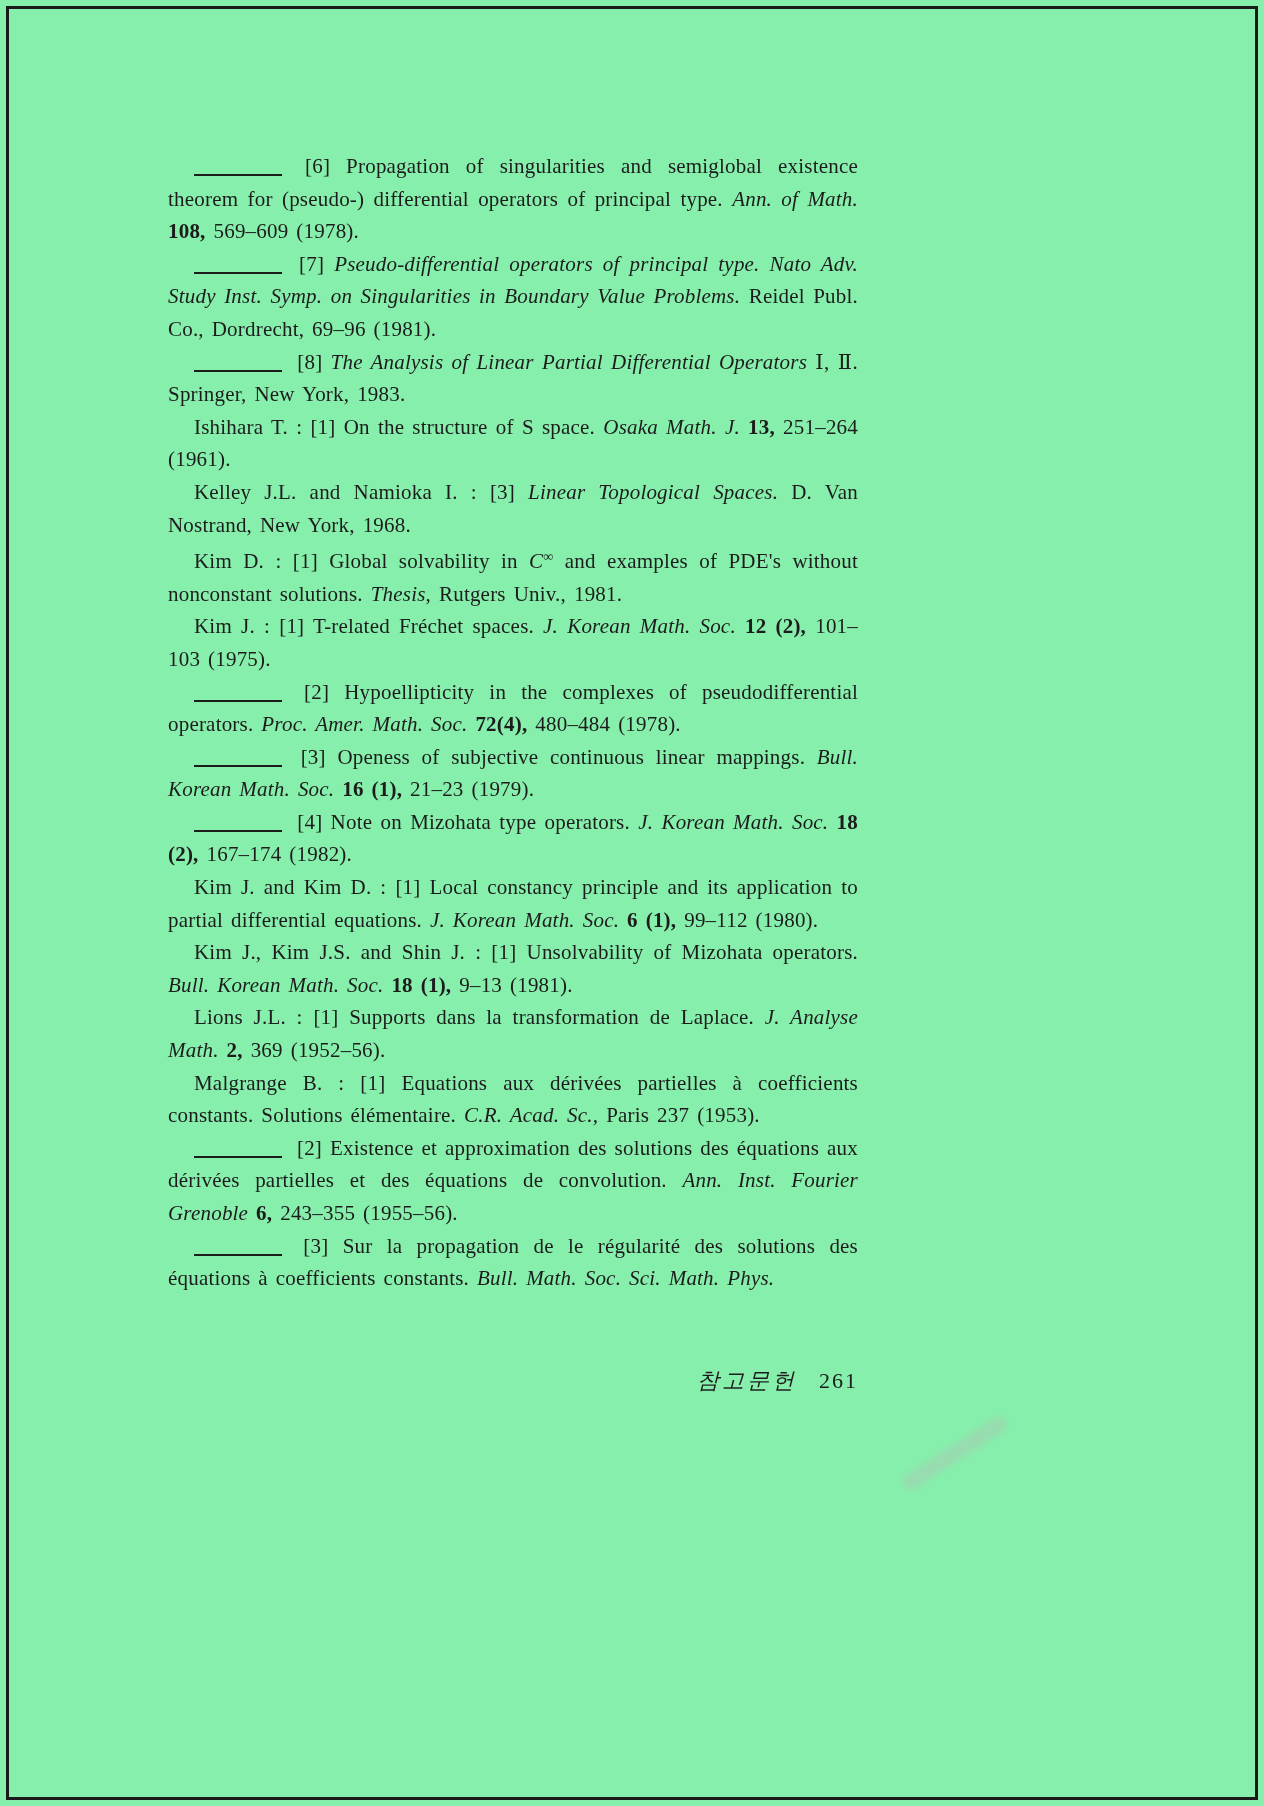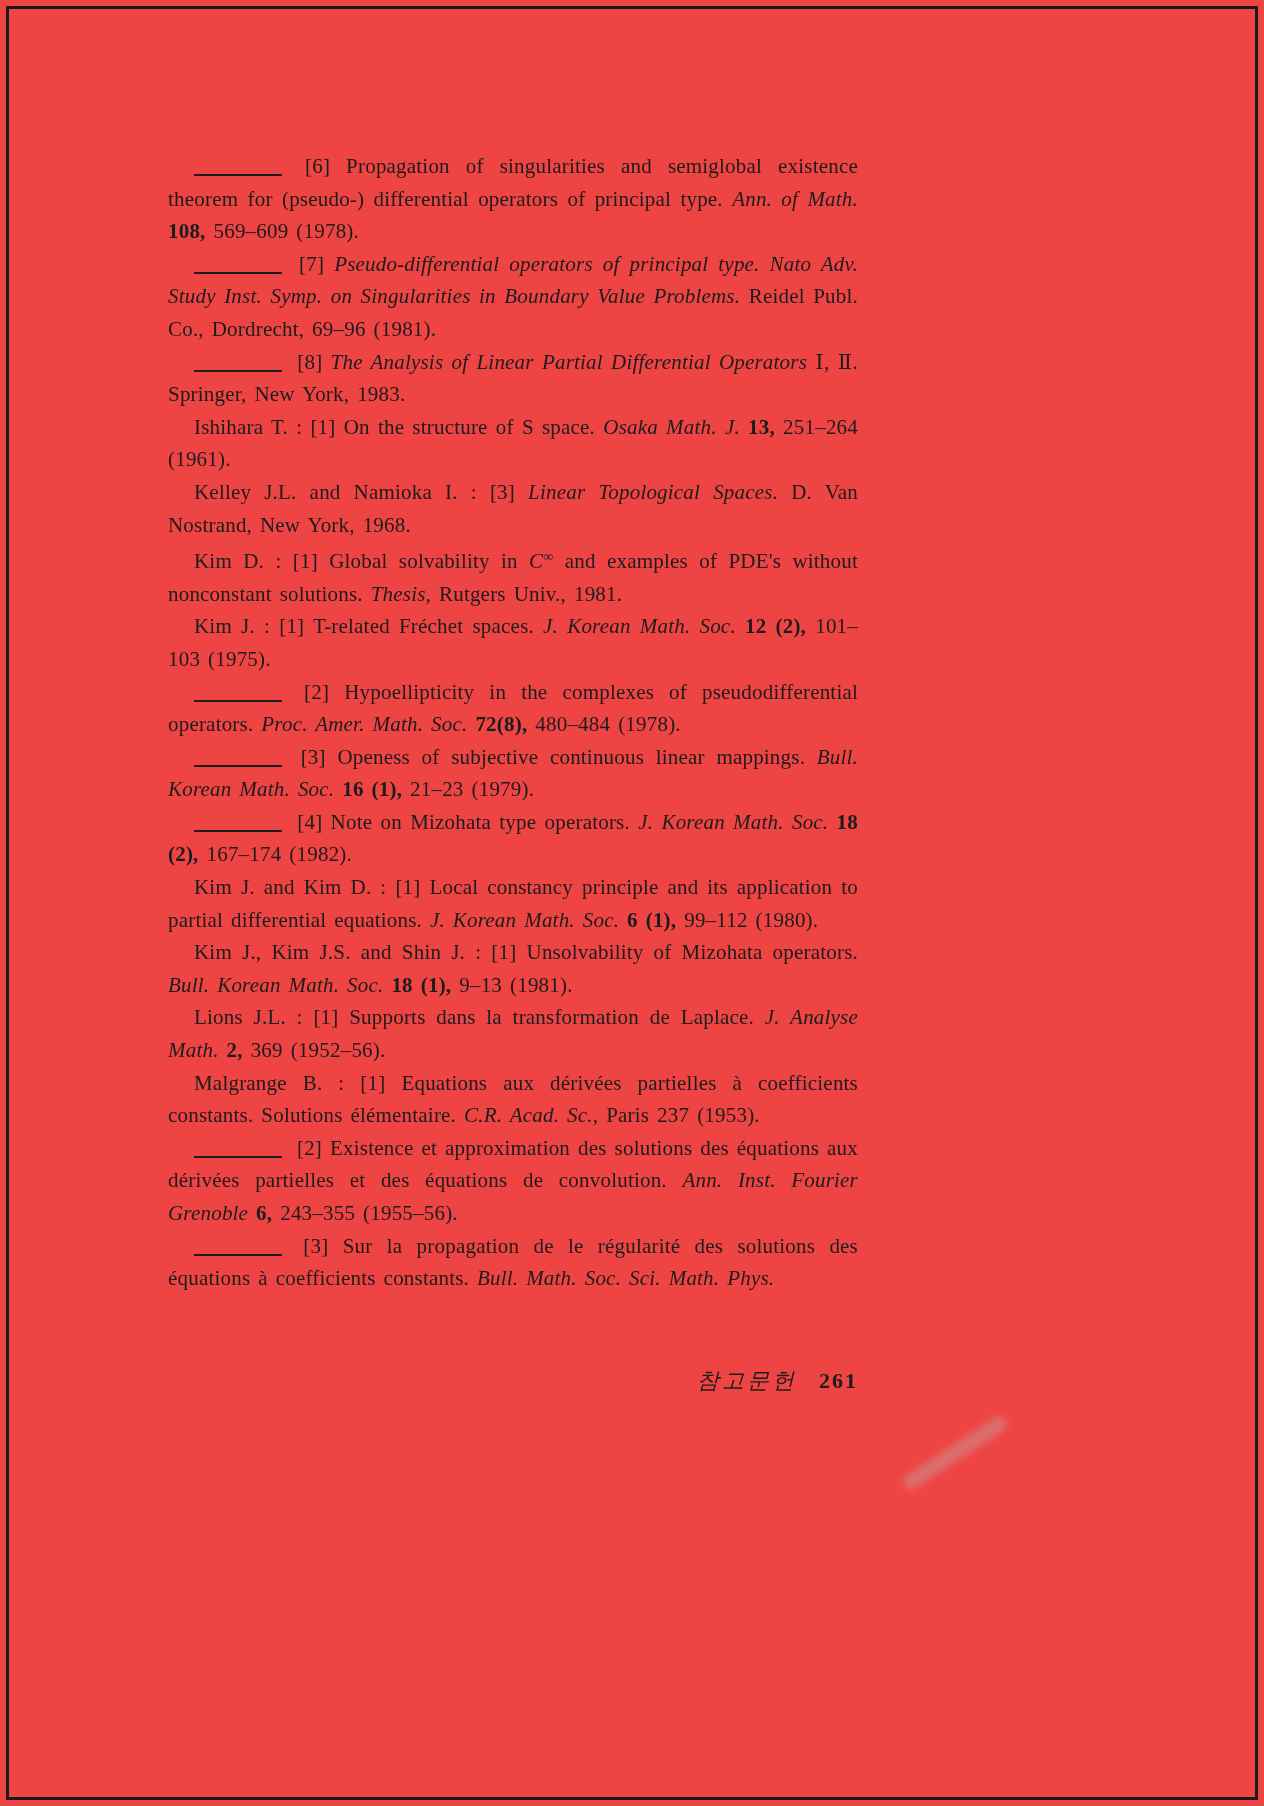--- a/index.html
+++ b/index.html
@@ -1,20 +1,20 @@
 <!DOCTYPE html>
 <html><head>
 <meta charset="utf-8">
 <style>
   html, body { margin: 0; padding: 0; background: #f2f2ef; }
   .page {
     position: relative;
     width: 1264px;
     height: 1806px;
-    background: #ef4444;
+    background: #86efac;
     overflow: hidden;
     font-family: "Liberation Serif", "DejaVu Serif", serif;
     color: #1c1c1c;
   }
   .scan-frame {
     position: absolute;
     top: 6px; left: 6px; right: 6px; bottom: 6px;
     border: 3px solid #1a1a1a;
     pointer-events: none;
   }
@@ -49,21 +49,21 @@
   }
   .footer {
     position: absolute;
     left: 168px;
     top: 1366px;
     width: 690px;
     text-align: right;
     font-size: 22px;
   }
   .footer .section-title { letter-spacing: 3px; font-style: italic; }
-  .footer .page-num { font-weight: bold; margin-left: 22px; letter-spacing: 2px; }
+  .footer .page-num { font-weight: normal; margin-left: 22px; letter-spacing: 2px; }
   .smudge {
     position: absolute;
     left: 895px;
     top: 1445px;
     width: 120px;
     height: 16px;
     background: #b9b9b4;
     opacity: 0.35;
     transform: rotate(-33deg);
     border-radius: 8px;
@@ -78,21 +78,21 @@
 
   <div class="content">
     <div>
         <p class="ref"><span class="seg-u"></span><span class="seg-n"> [6] Propagation of singularities and semiglobal existence theorem for (pseudo-) differential operators of principal type. </span><span class="seg-i">Ann. of Math.</span><span class="seg-n"> </span><span class="seg-b">108,</span><span class="seg-n"> 569–609 (1978).</span></p>
         <p class="ref"><span class="seg-u"></span><span class="seg-n"> [7] </span><span class="seg-i">Pseudo-differential operators of principal type. Nato Adv. Study Inst. Symp. on Singularities in Boundary Value Problems.</span><span class="seg-n"> Reidel Publ. Co., Dordrecht, 69–96 (1981).</span></p>
         <p class="ref"><span class="seg-u"></span><span class="seg-n"> [8] </span><span class="seg-i">The Analysis of Linear Partial Differential Operators</span><span class="seg-n"> Ⅰ, Ⅱ. Springer, New York, 1983.</span></p>
         <p class="ref"><span class="seg-n">Ishihara T. : [1] On the structure of S space. </span><span class="seg-i">Osaka Math. J.</span><span class="seg-n"> </span><span class="seg-b">13,</span><span class="seg-n"> 251–264 (1961).</span></p>
         <p class="ref"><span class="seg-n">Kelley J.L. and Namioka I. : [3] </span><span class="seg-i">Linear Topological Spaces.</span><span class="seg-n"> D. Van Nostrand, New York, 1968.</span></p>
         <p class="ref"><span class="seg-n">Kim D. : [1] Global solvability in </span><span class="seg-i">C</span><span class="seg-sup">∞</span><span class="seg-n"> and examples of PDE's without nonconstant solutions. </span><span class="seg-i">Thesis,</span><span class="seg-n"> Rutgers Univ., 1981.</span></p>
         <p class="ref"><span class="seg-n">Kim J. : [1] T-related Fréchet spaces. </span><span class="seg-i">J. Korean Math. Soc.</span><span class="seg-n"> </span><span class="seg-b">12 (2),</span><span class="seg-n"> 101–103 (1975).</span></p>
-        <p class="ref"><span class="seg-u"></span><span class="seg-n"> [2] Hypoellipticity in the complexes of pseudodifferential operators. </span><span class="seg-i">Proc. Amer. Math. Soc.</span><span class="seg-n"> </span><span class="seg-b">72(8),</span><span class="seg-n"> 480–484 (1978).</span></p>
+        <p class="ref"><span class="seg-u"></span><span class="seg-n"> [2] Hypoellipticity in the complexes of pseudodifferential operators. </span><span class="seg-i">Proc. Amer. Math. Soc.</span><span class="seg-n"> </span><span class="seg-b">72(4),</span><span class="seg-n"> 480–484 (1978).</span></p>
         <p class="ref"><span class="seg-u"></span><span class="seg-n"> [3] Openess of subjective continuous linear mappings. </span><span class="seg-i">Bull. Korean Math. Soc.</span><span class="seg-n"> </span><span class="seg-b">16 (1),</span><span class="seg-n"> 21–23 (1979).</span></p>
         <p class="ref"><span class="seg-u"></span><span class="seg-n"> [4] Note on Mizohata type operators. </span><span class="seg-i">J. Korean Math. Soc.</span><span class="seg-n"> </span><span class="seg-b">18 (2),</span><span class="seg-n"> 167–174 (1982).</span></p>
         <p class="ref"><span class="seg-n">Kim J. and Kim D. : [1] Local constancy principle and its application to partial differential equations. </span><span class="seg-i">J. Korean Math. Soc.</span><span class="seg-n"> </span><span class="seg-b">6 (1),</span><span class="seg-n"> 99–112 (1980).</span></p>
         <p class="ref"><span class="seg-n">Kim J., Kim J.S. and Shin J. : [1] Unsolvability of Mizohata operators. </span><span class="seg-i">Bull. Korean Math. Soc.</span><span class="seg-n"> </span><span class="seg-b">18 (1),</span><span class="seg-n"> 9–13 (1981).</span></p>
         <p class="ref"><span class="seg-n">Lions J.L. : [1] Supports dans la transformation de Laplace. </span><span class="seg-i">J. Analyse Math.</span><span class="seg-n"> </span><span class="seg-b">2,</span><span class="seg-n"> 369 (1952–56).</span></p>
         <p class="ref"><span class="seg-n">Malgrange B. : [1] Equations aux dérivées partielles à coefficients constants. Solutions élémentaire. </span><span class="seg-i">C.R. Acad. Sc.,</span><span class="seg-n"> Paris 237 (1953).</span></p>
         <p class="ref"><span class="seg-u"></span><span class="seg-n"> [2] Existence et approximation des solutions des équations aux dérivées partielles et des équations de convolution. </span><span class="seg-i">Ann. Inst. Fourier Grenoble</span><span class="seg-n"> </span><span class="seg-b">6,</span><span class="seg-n"> 243–355 (1955–56).</span></p>
         <p class="ref"><span class="seg-u"></span><span class="seg-n"> [3] Sur la propagation de le régularité des solutions des équations à coefficients constants. </span><span class="seg-i">Bull. Math. Soc. Sci. Math. Phys.</span></p>
       </div>
   </div>

